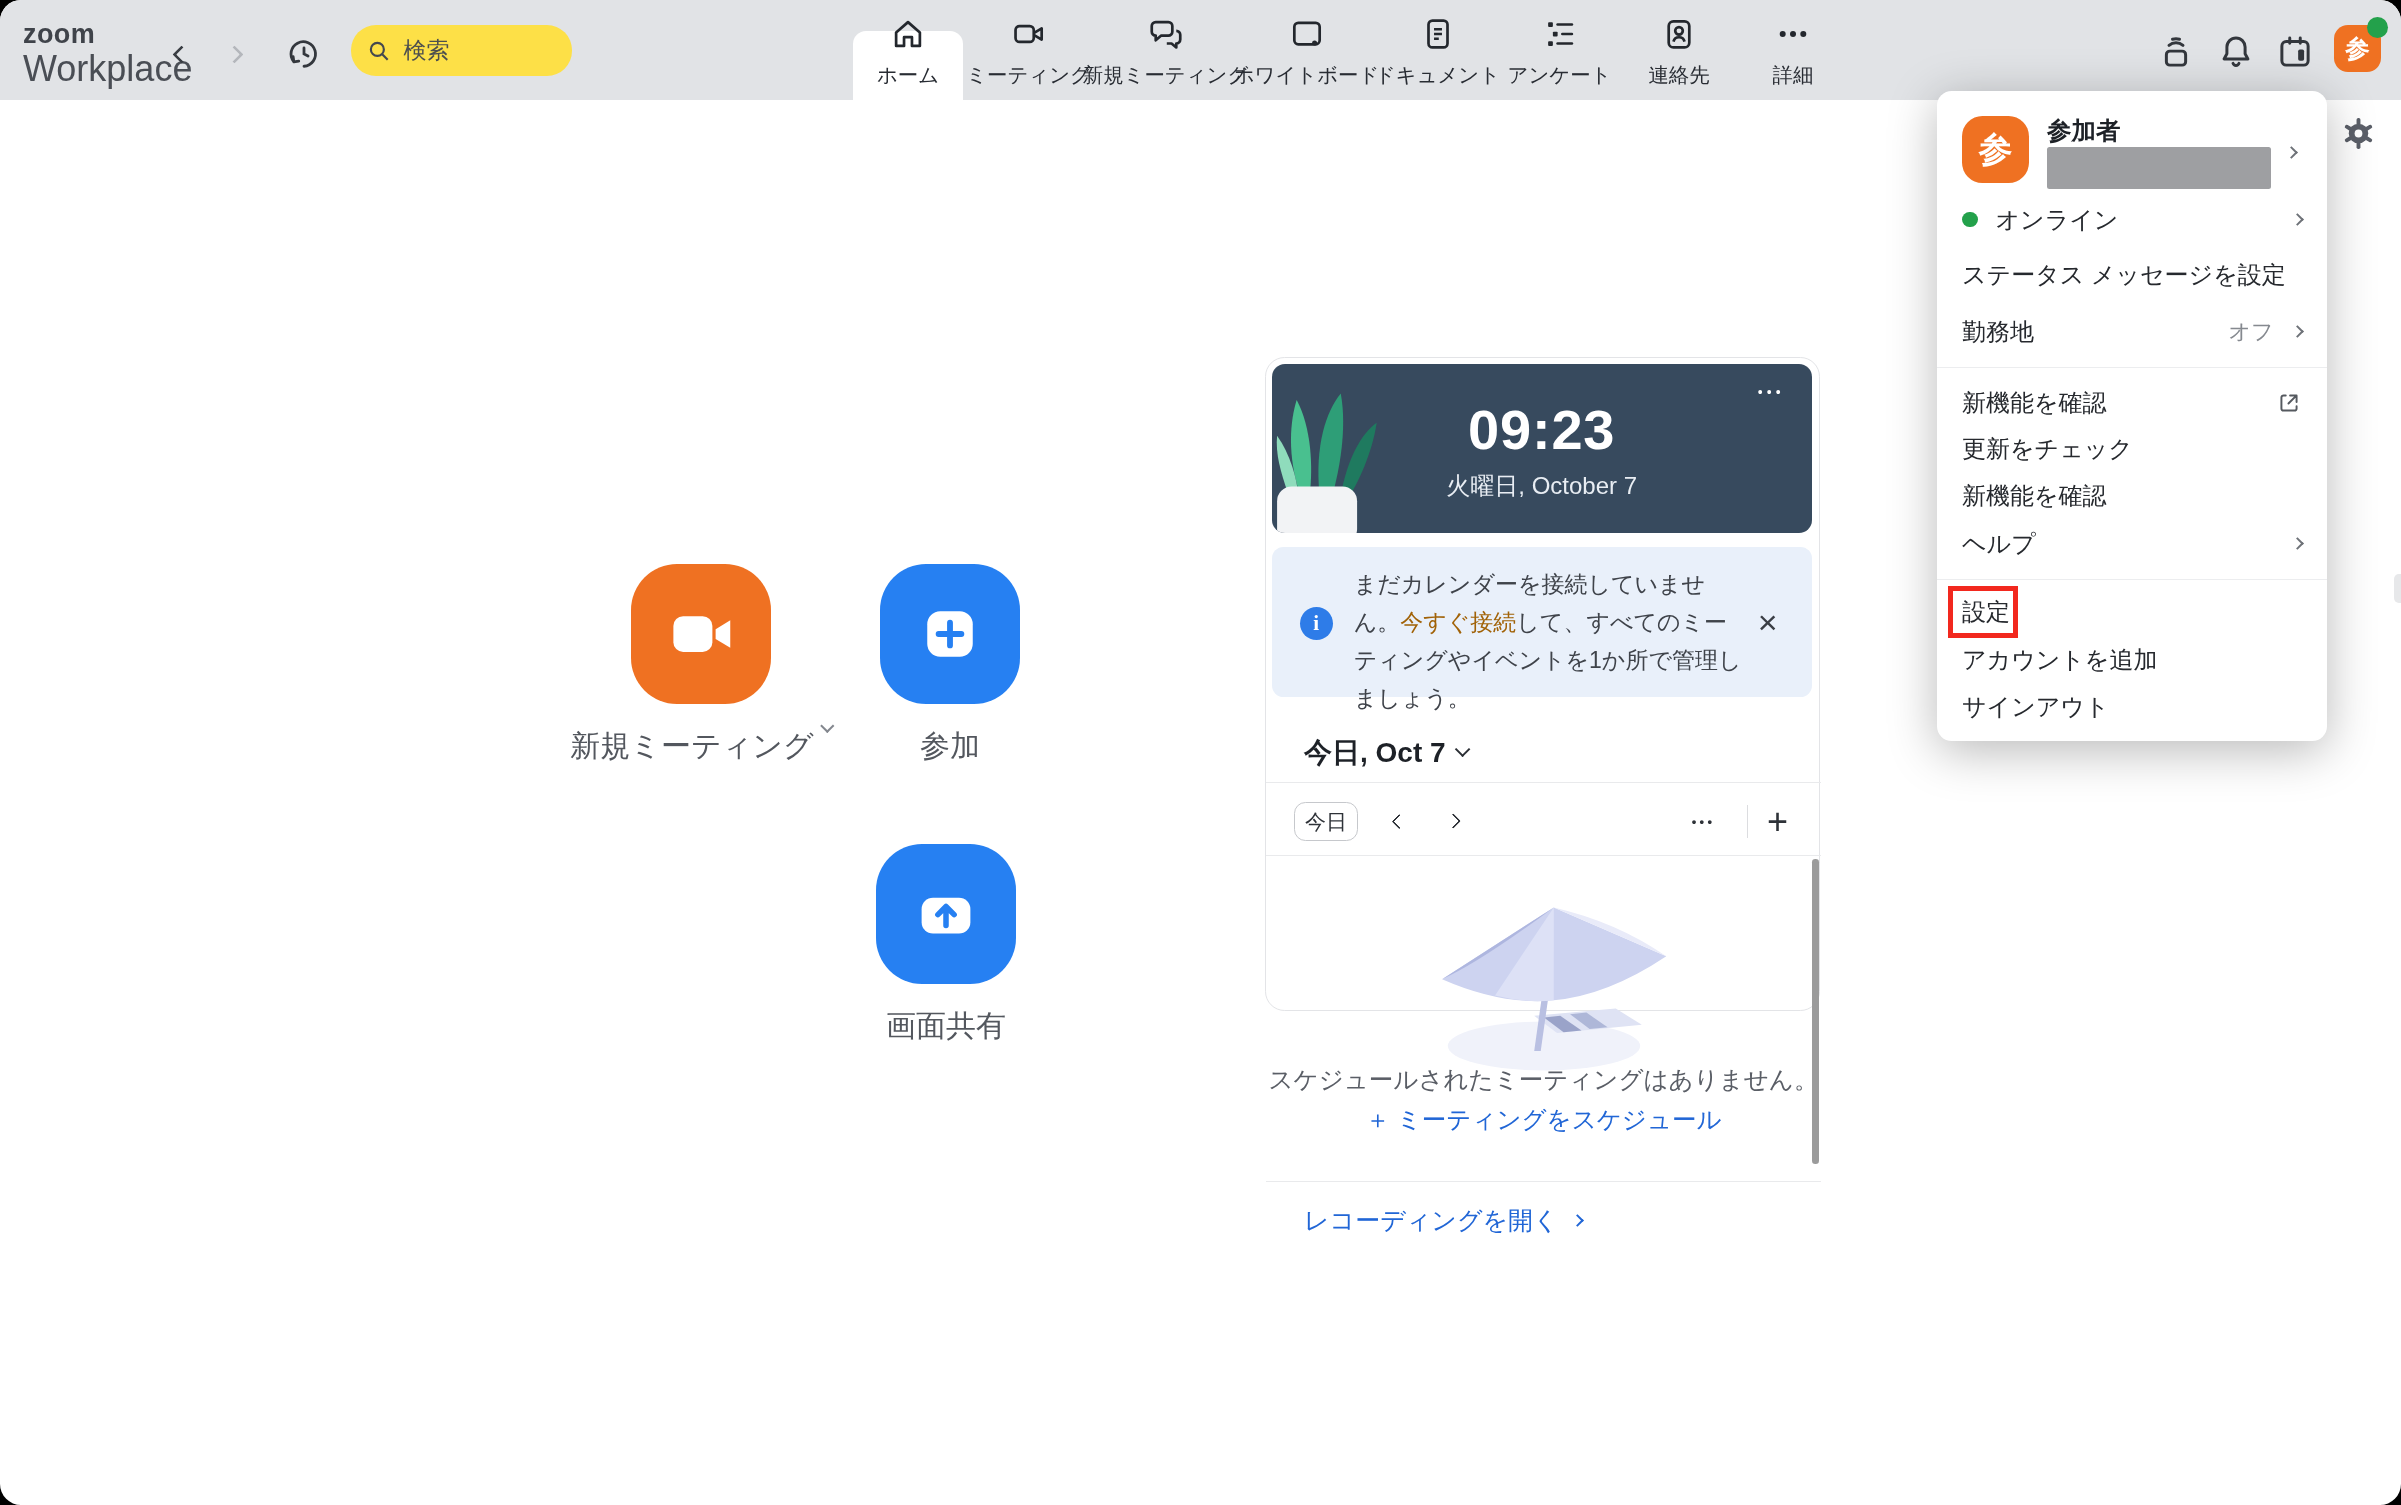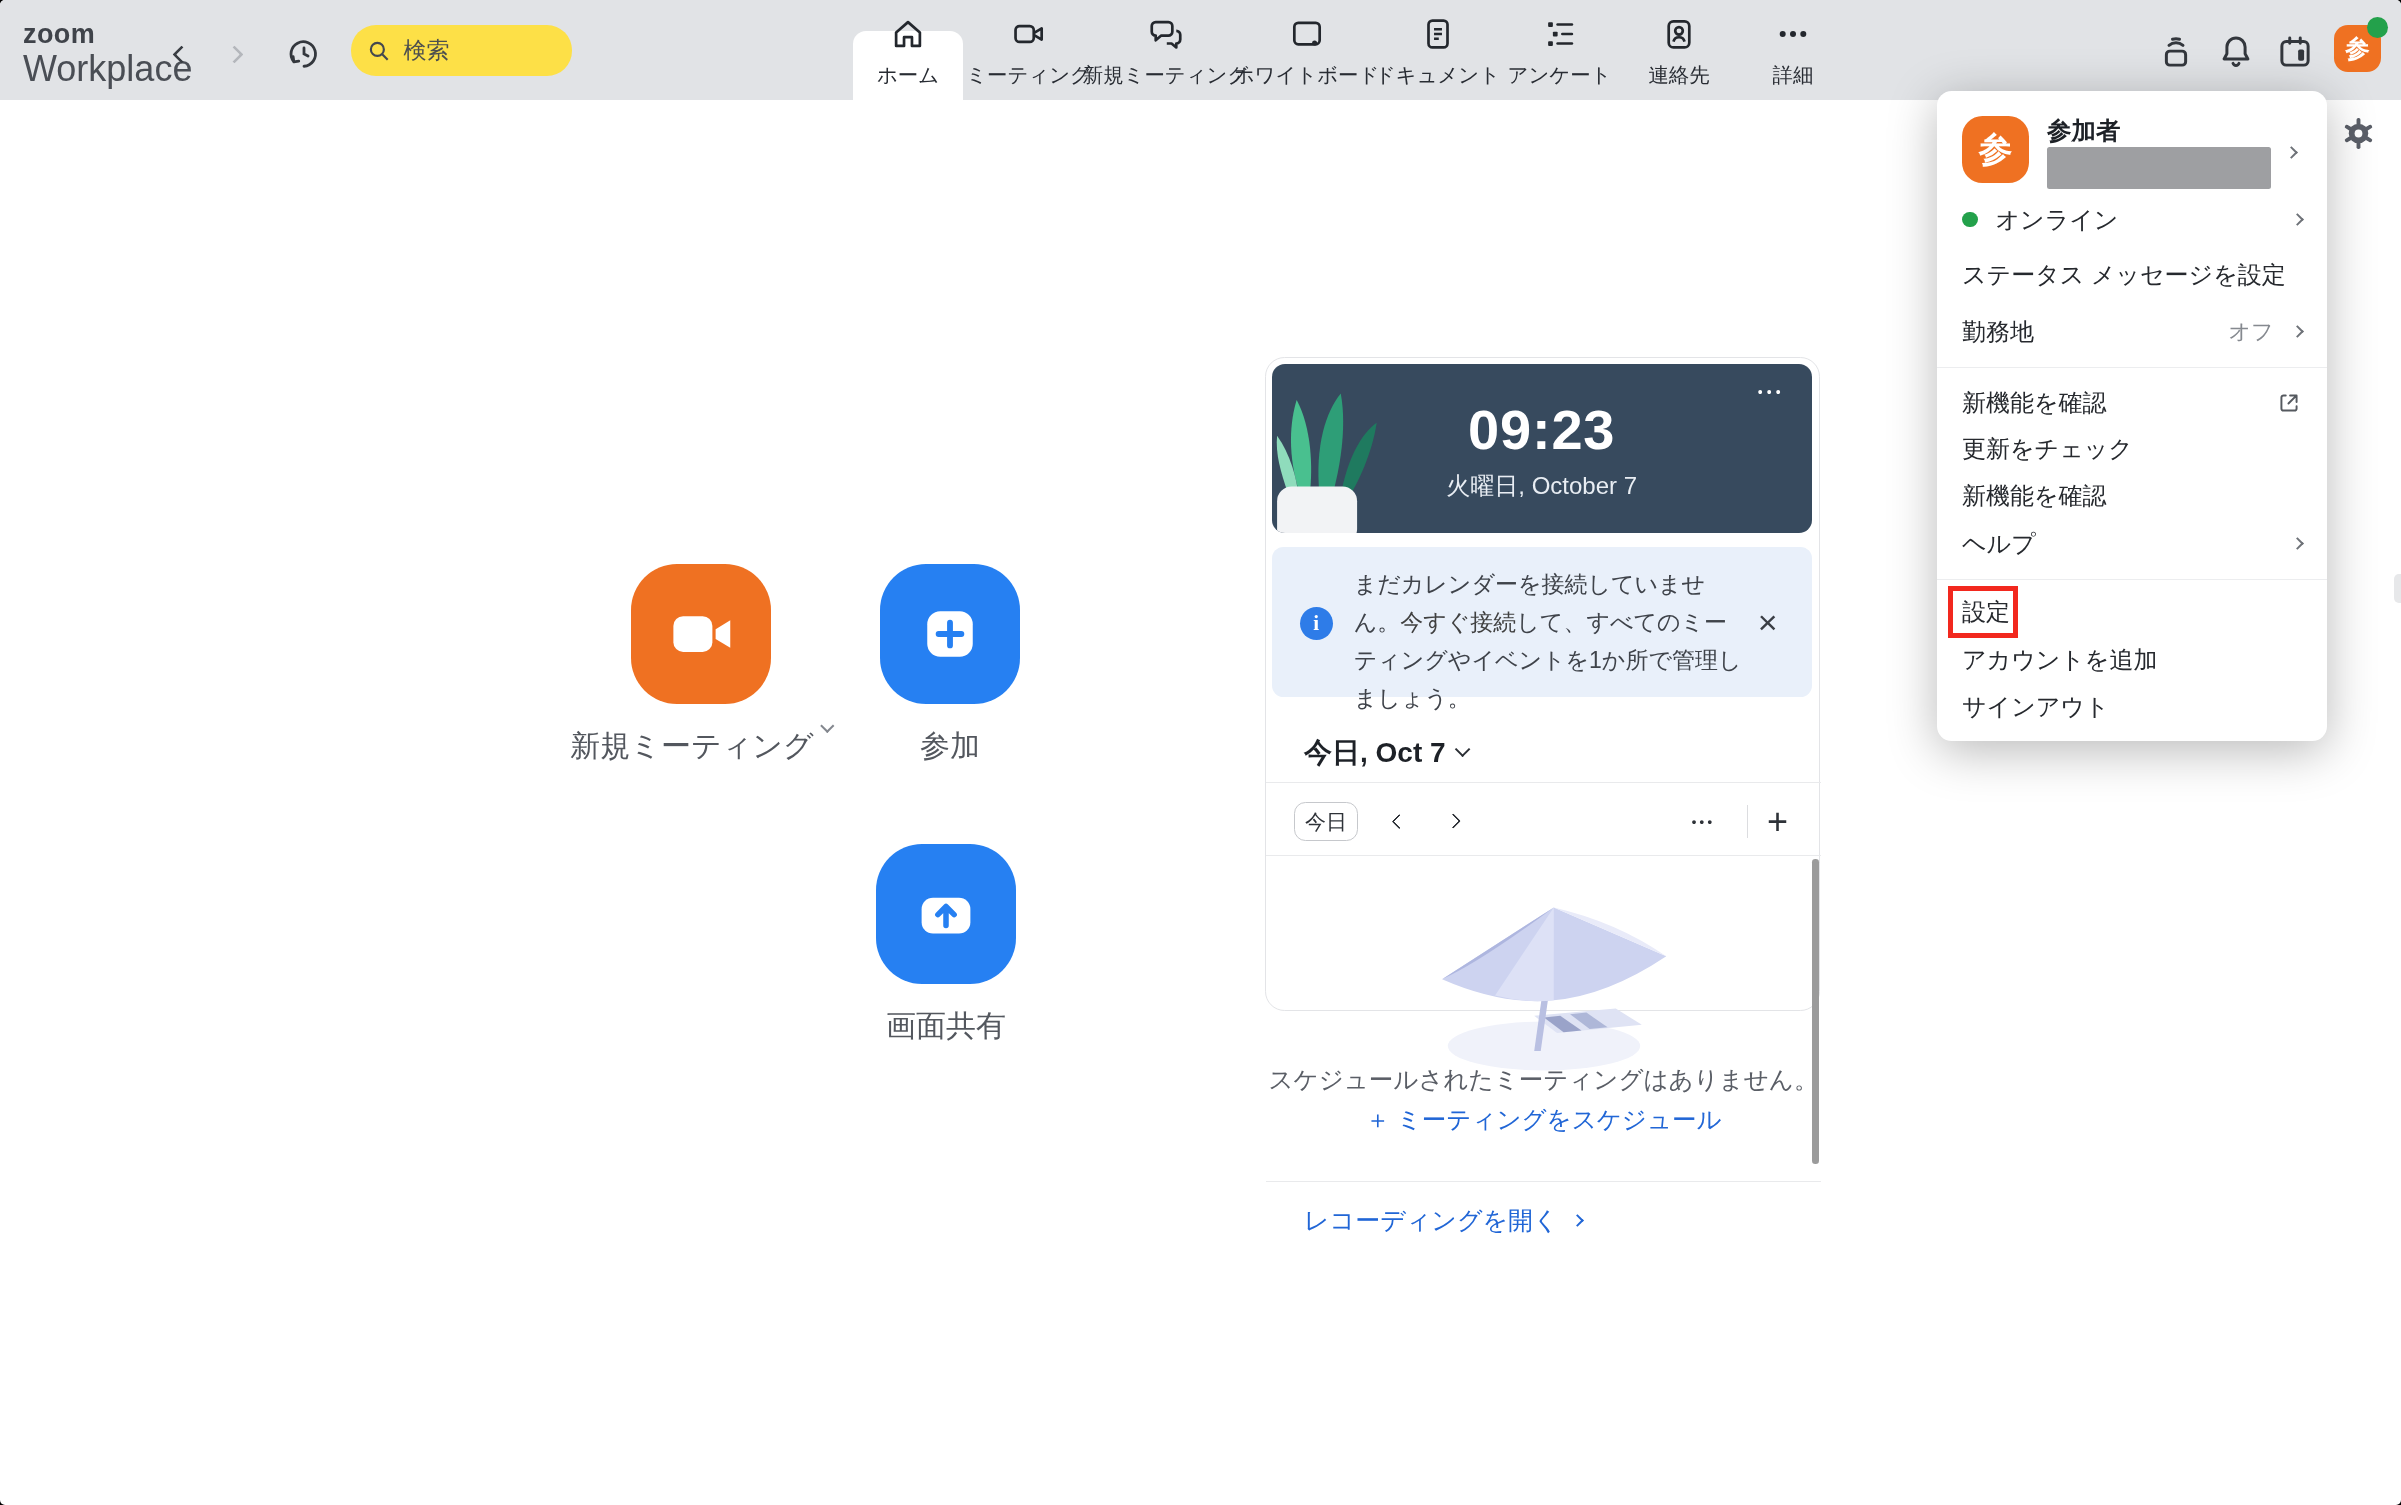--- a/index.html
+++ b/index.html
@@ -1,18 +1,18 @@
 <!DOCTYPE html>
 <html style="font-size:13px"><head>
 <meta charset="utf-8">
 <style>
   html,body{margin:0;padding:0;background:#000;}
   *{box-sizing:border-box;font-family:"Liberation Sans","DejaVu Sans",sans-serif;}
   #screen{position:relative;width:2401px;height:1505px;background:#000;overflow:hidden;}
-  #window{position:absolute;inset:0;border-radius:5px;overflow:hidden;background:#fff;}
+  #window{position:absolute;inset:0;border-radius:21px;overflow:hidden;background:#fff;}
 
   
   .header{position:absolute;left:0;top:0;width:2401px;height:100px;background:#E1E3E6;}
   .logo{position:absolute;left:23px;top:21px;color:#3F434A;line-height:1;}
   .logo .l1{font-size:27px;font-weight:bold;letter-spacing:0.4px;}
   .logo .l2{font-size:36px;font-weight:500;margin-top:2.5px;color:#4A4E55;}
   .navbtn{position:absolute;top:36px;width:36px;height:36px;display:flex;align-items:center;justify-content:center;background:none;border:none;cursor:pointer;padding:0;}
   .chev{width:13px;height:13px;border-left:3.3px solid #3A3E44;border-bottom:3.3px solid #3A3E44;transform:rotate(45deg);border-radius:1.6px;}
   .chev.fwd{transform:rotate(225deg);border-color:#B4B7BC;}
   .histbtn{position:absolute;left:283px;top:33px;width:42px;height:42px;background:none;border:none;padding:0;cursor:pointer;}
@@ -47,21 +47,21 @@
   .card{position:absolute;left:1265px;top:357px;width:555px;height:654px;background:#fff;border:1.6px solid #E3E4E7;border-radius:19.6px;}
   .clock{position:absolute;left:5.7px;top:5.7px;width:540px;height:169px;background:#374A5E;border-radius:13px;overflow:hidden;text-align:center;color:#fff;}
   .clock .time{font-size:56px;font-weight:bold;margin-top:33px;letter-spacing:0.8px;}
   .clock .cdate{font-size:24px;margin-top:8.2px;color:#E8EDF3;}
   .clock-dots{position:absolute;right:21px;top:19.6px;color:#fff;font-size:14px;letter-spacing:4.1px;background:none;border:none;cursor:pointer;}
   .plant{position:absolute;left:0;bottom:0;}
 
   .banner{position:absolute;left:5.7px;top:189px;width:540px;height:150px;background:#E9F0FA;border-radius:11.4px;}
   .info-badge{position:absolute;left:28px;top:60px;width:33px;height:33px;border-radius:50%;background:#2E7CE8;color:#fff;font-size:21px;font-weight:bold;text-align:center;line-height:33px;font-family:"Liberation Serif","DejaVu Serif",serif;}
   .banner-text{position:absolute;left:82px;top:18px;width:392px;font-size:23px;line-height:38px;color:#3F434A;}
-  .banner-link{color:#404040;text-decoration:none;cursor:pointer;}
+  .banner-link{color:#a16207;text-decoration:none;cursor:pointer;}
   .banner-close{position:absolute;right:26px;top:57px;width:36px;height:36px;border:none;background:none;cursor:pointer;color:#3A3E45;font-size:34px;line-height:33px;font-weight:300;padding:0;}
 
   .today-head{position:absolute;left:38px;top:376px;display:flex;align-items:center;gap:11.4px;}
   .today-head .th-label{font-size:28px;font-weight:bold;color:#1D2127;}
   .th-caret{width:10.6px;height:10.6px;border-left:2.9px solid #2A2E34;border-bottom:2.9px solid #2A2E34;transform:rotate(-45deg);margin-top:-6.5px;cursor:pointer;}
   .hr{position:absolute;left:0;width:555px;border-top:1.6px solid #E9EAEC;}
   .controls{position:absolute;left:0;top:426px;width:555px;height:74px;}
   .pill{position:absolute;left:28px;top:18px;width:64px;height:39px;border:1.6px solid #C6C8CC;border-radius:11.4px;background:#fff;font-size:21px;color:#2E3238;cursor:pointer;}
   .ctl{position:absolute;top:18px;width:39px;height:39px;border:none;background:none;cursor:pointer;padding:0;display:flex;align-items:center;justify-content:center;}
   .ctl .chev{width:10.6px;height:10.6px;border-width:2.5px;border-color:#2E3238;}

